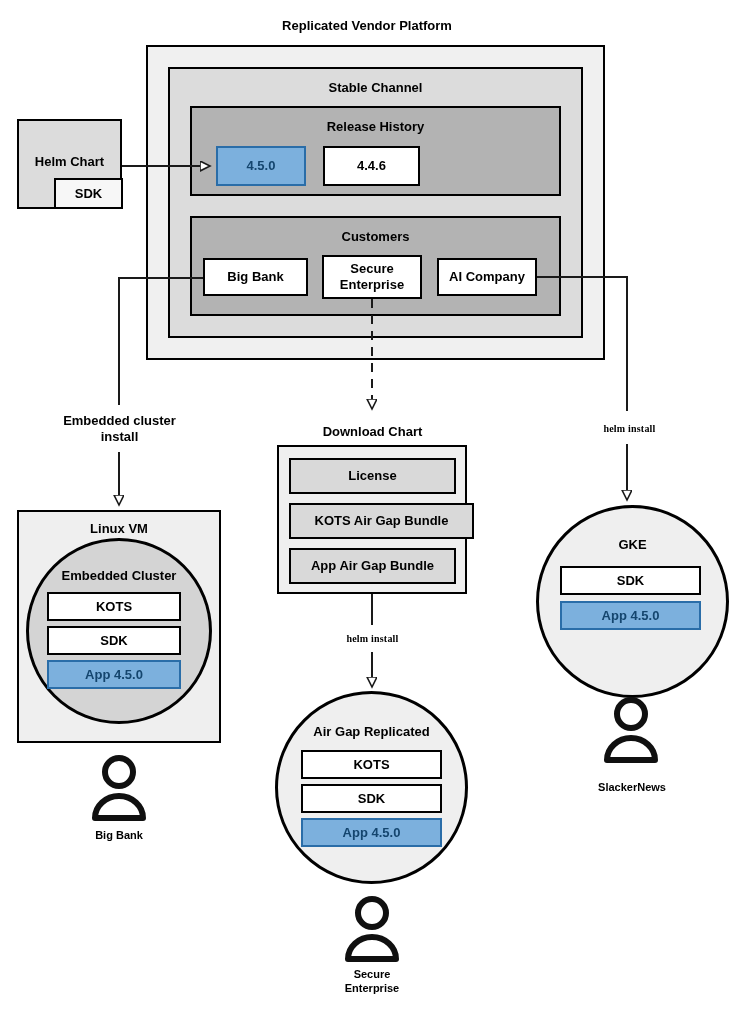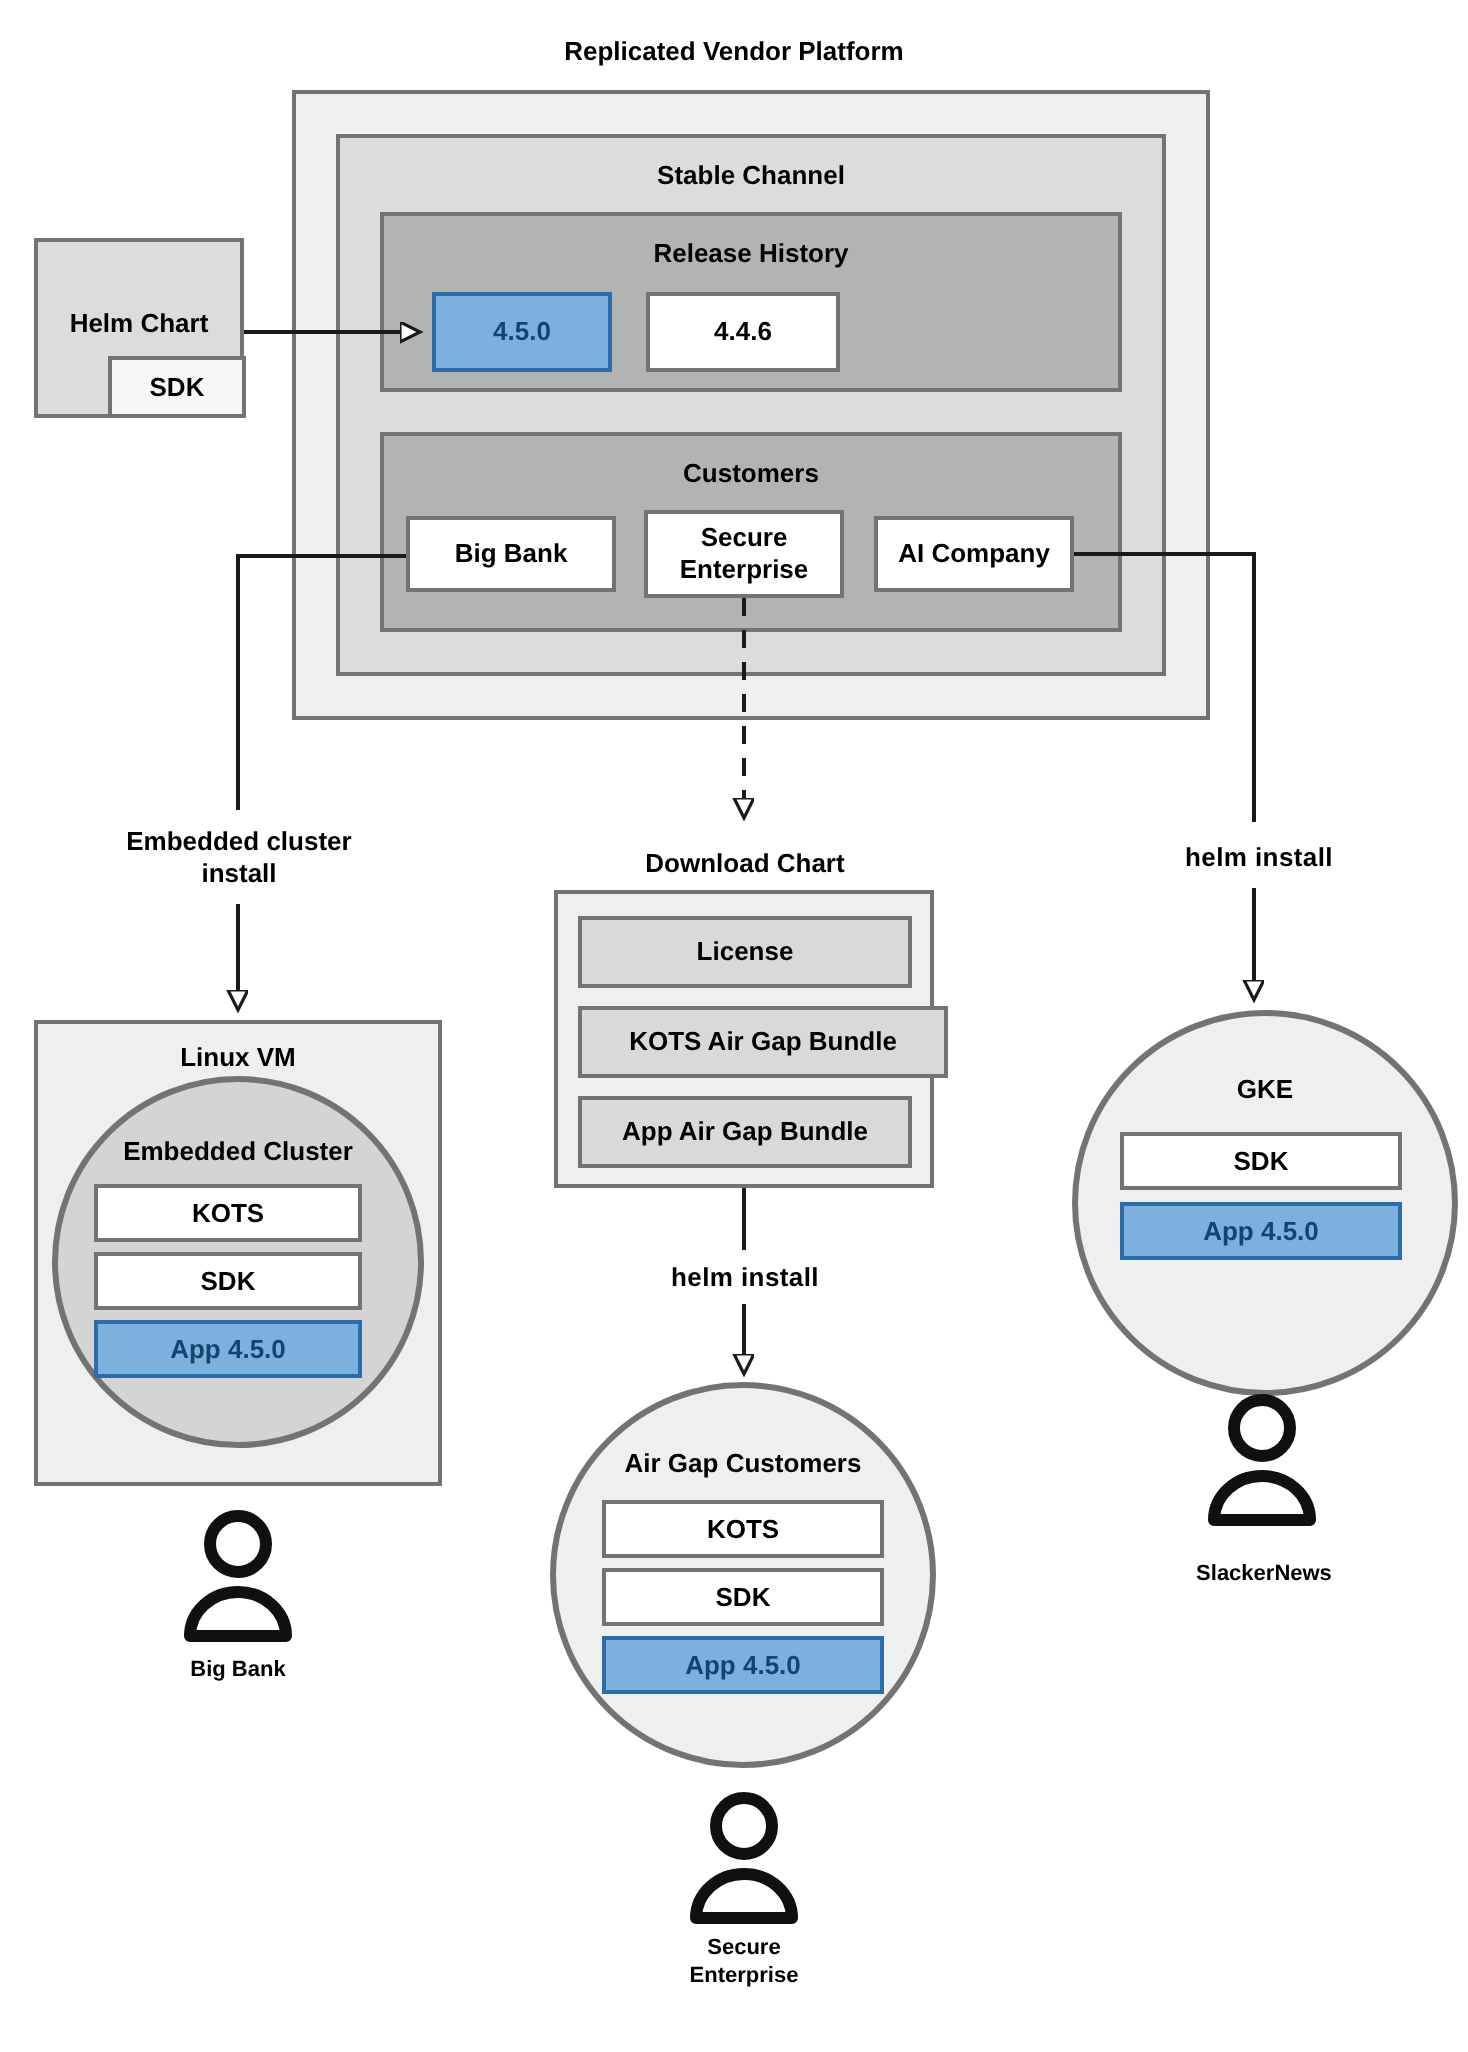--- a/index.html
+++ b/index.html
@@ -2,25 +2,25 @@
 <html><head>
 <meta charset="utf-8">
 <style>
   html,body{margin:0;padding:0;background:#ffffff;}
   body{
     width:734px;height:1026px;position:relative;overflow:hidden;
     font-family:"Liberation Sans","DejaVu Sans",sans-serif;
     color:#000000;
   }
   .abs{position:absolute;box-sizing:border-box;}
-  .bx{border:2px solid #737373;}
+  .bx{border:2px solid #000000;}
   .ctr{display:flex;align-items:center;justify-content:center;text-align:center;}
   .ttl{font-weight:bold;font-size:13px;line-height:1.15;}
   .lbl{font-weight:bold;font-size:13px;line-height:1.2;}
-  .mono{font-family:Liberation Sans, sans-serif;font-weight:bold;font-size:13px;letter-spacing:.2px;}
+  .mono{font-family:Liberation Serif, serif;font-weight:bold;font-size:10px;letter-spacing:.2px;}
 
   
   .fill-l1{background:#f0f0f0;}
   .fill-l2{background:#dcdcdc;}
   .fill-l3{background:#b3b3b3;}
   .fill-white{background:#ffffff;}
   .fill-vm{background:#efefef;}
   .fill-circle{background:#efefef;}
   .fill-ec{background:#d4d4d4;}
   .fill-portal{background:#efefef;}
@@ -106,21 +106,21 @@
   <span>License</span>
 </div>
 <div class="abs bx ctr lbl fill-portalitem" style="left:289px;top:503px;width:185px;height:36px;">
   <span>KOTS Air Gap Bundle</span>
 </div>
 <div class="abs bx ctr lbl fill-portalitem" style="left:289px;top:548px;width:167px;height:36px;">
   <span>App Air Gap Bundle</span>
 </div>
 
 <div class="abs bx circle fill-circle" style="left:275px;top:691px;width:193px;height:193px;border-width:3px;"></div>
-<div class="abs ctr lbl" style="left:275px;top:722px;width:193px;height:20px;">Air Gap Customers</div>
+<div class="abs ctr lbl" style="left:275px;top:722px;width:193px;height:20px;">Air Gap Replicated</div>
 
 <div class="abs bx ctr lbl fill-white" style="left:301px;top:750px;width:141px;height:29px;">
   <span>KOTS</span>
 </div>
 <div class="abs bx ctr lbl fill-white" style="left:301px;top:784px;width:141px;height:29px;">
   <span>SDK</span>
 </div>
 <div class="abs bx ctr lbl blue" style="left:301px;top:818px;width:141px;height:29px;">
   <span>App 4.5.0</span>
 </div>

